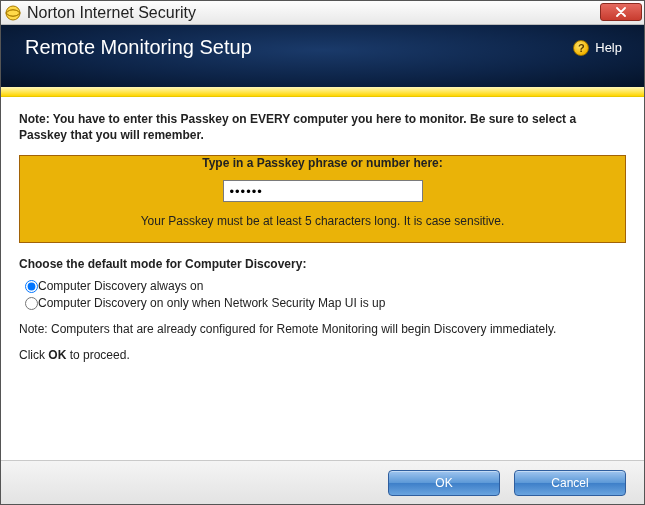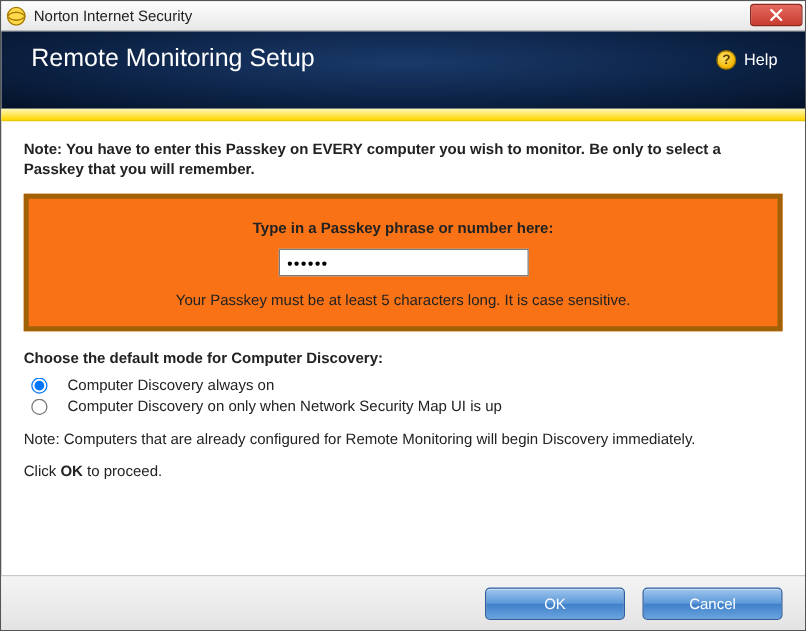--- a/index.html
+++ b/index.html
@@ -20,21 +20,21 @@
     display: flex;
     align-items: center;
     padding: 0 4px;
     position: relative;
   }
   .app-icon {
     width: 16px; height: 16px;
     margin-right: 6px;
     display: inline-flex; align-items: center; justify-content: center;
   }
-  .titlebar-title { font-size: 12px; color: #222; }
+  .titlebar-title { font-size: 16px; color: #222; }
   .close-btn {
     position: absolute; right: 2px; top: 2px;
     width: 42px; height: 18px;
     background: linear-gradient(#e56a5f, #c83c2f);
     border: 1px solid #8a2a20;
     border-radius: 3px;
     display: flex; align-items: center; justify-content: center;
     cursor: pointer;
   }
   .close-btn svg { display:block; }
@@ -58,40 +58,40 @@
     height: 10px;
     background: linear-gradient(#fff6b8, #ffe54a 60%, #ffd400);
     border-bottom: 1px solid #e9c900;
   }
   .content {
     padding: 14px 18px 0 18px;
     color: #222;
   }
   .note-text { margin-bottom: 12px; line-height: 1.35; }
   .passkey-box {
-    border: 4px solid #a16207;
-    background: #f97316;
-    padding: 16px 16px 14px 16px;
+    border: 1px solid #a16207;
+    background: #eab308;
+    padding: 0 16px 14px 16px;
     text-align: center;
   }
   .passkey-label { font-weight: bold; margin-bottom: 10px; }
   .passkey-input {
     width: 200px; height: 22px;
     font-family: Tahoma, Arial, sans-serif;
     font-size: 13px;
     letter-spacing: 1px;
     padding: 1px 6px;
     border: 1px solid #7a7a7a;
     background: #fff;
     text-align: left;
   }
   .passkey-hint { margin-top: 12px; font-size: 12px; }
   .para { margin-top: 12px; line-height: 1.35; }
   .choose-label { font-weight: bold; margin-top: 14px; margin-bottom: 8px; }
-  .radio-row { display: flex; align-items: center; gap: 16px; margin: 3px 0 3px 6px; }
+  .radio-row { display: flex; align-items: center; gap: 0; margin: 3px 0 3px 6px; }
   .radio-row input { margin:0; }
   .note2 { margin-top: 12px; }
   .click-ok { margin-top: 12px; }
   .footer {
     position: absolute;
     left: 1px; right: 1px; bottom: 1px;
     height: 44px;
     background: linear-gradient(#f4f4f4, #e3e3e3);
     border-top: 1px solid #c9c9c9;
     display: flex; align-items: center; justify-content: flex-end;
@@ -133,21 +133,21 @@
   <div class="help">
     <span class="help-icon">?</span>
     <span>Help</span>
   </div>
 </div>
 <div class="yellow-strip"></div>
 
 <div class="content">
 
   <div class="note-text">
-    <b><span>Note:</span> <span>You have to enter this Passkey on EVERY computer you wish to monitor. Be only to select a Passkey that you will remember.</span></b>
+    <b><span>Note:</span> <span>You have to enter this Passkey on EVERY computer you here to monitor. Be sure to select a Passkey that you will remember.</span></b>
   </div>
 
   <div class="passkey-box">
     <div class="passkey-label">Type in a Passkey phrase or number here:</div>
     <input class="passkey-input" type="text" value="••••••" style="">
     <div class="passkey-hint">Your Passkey must be at least 5 characters long. It is case sensitive.</div>
   </div>
 
 
   <div class="choose-label">Choose the default mode for Computer Discovery:</div>

